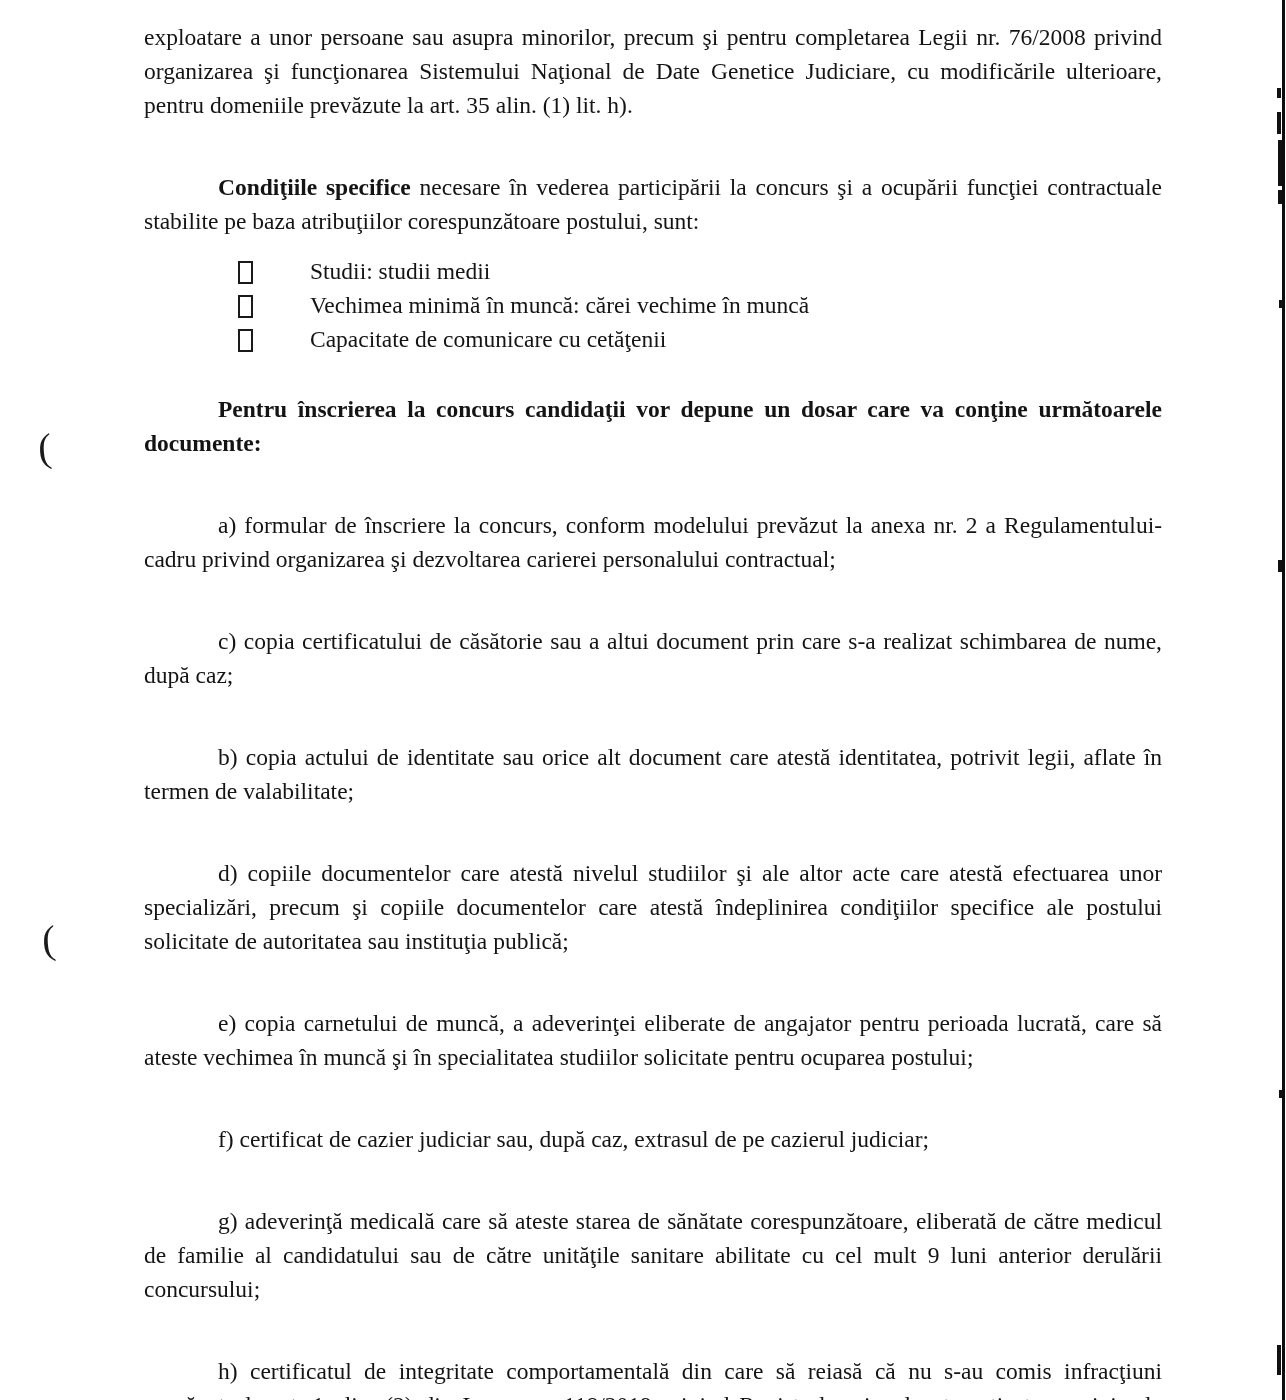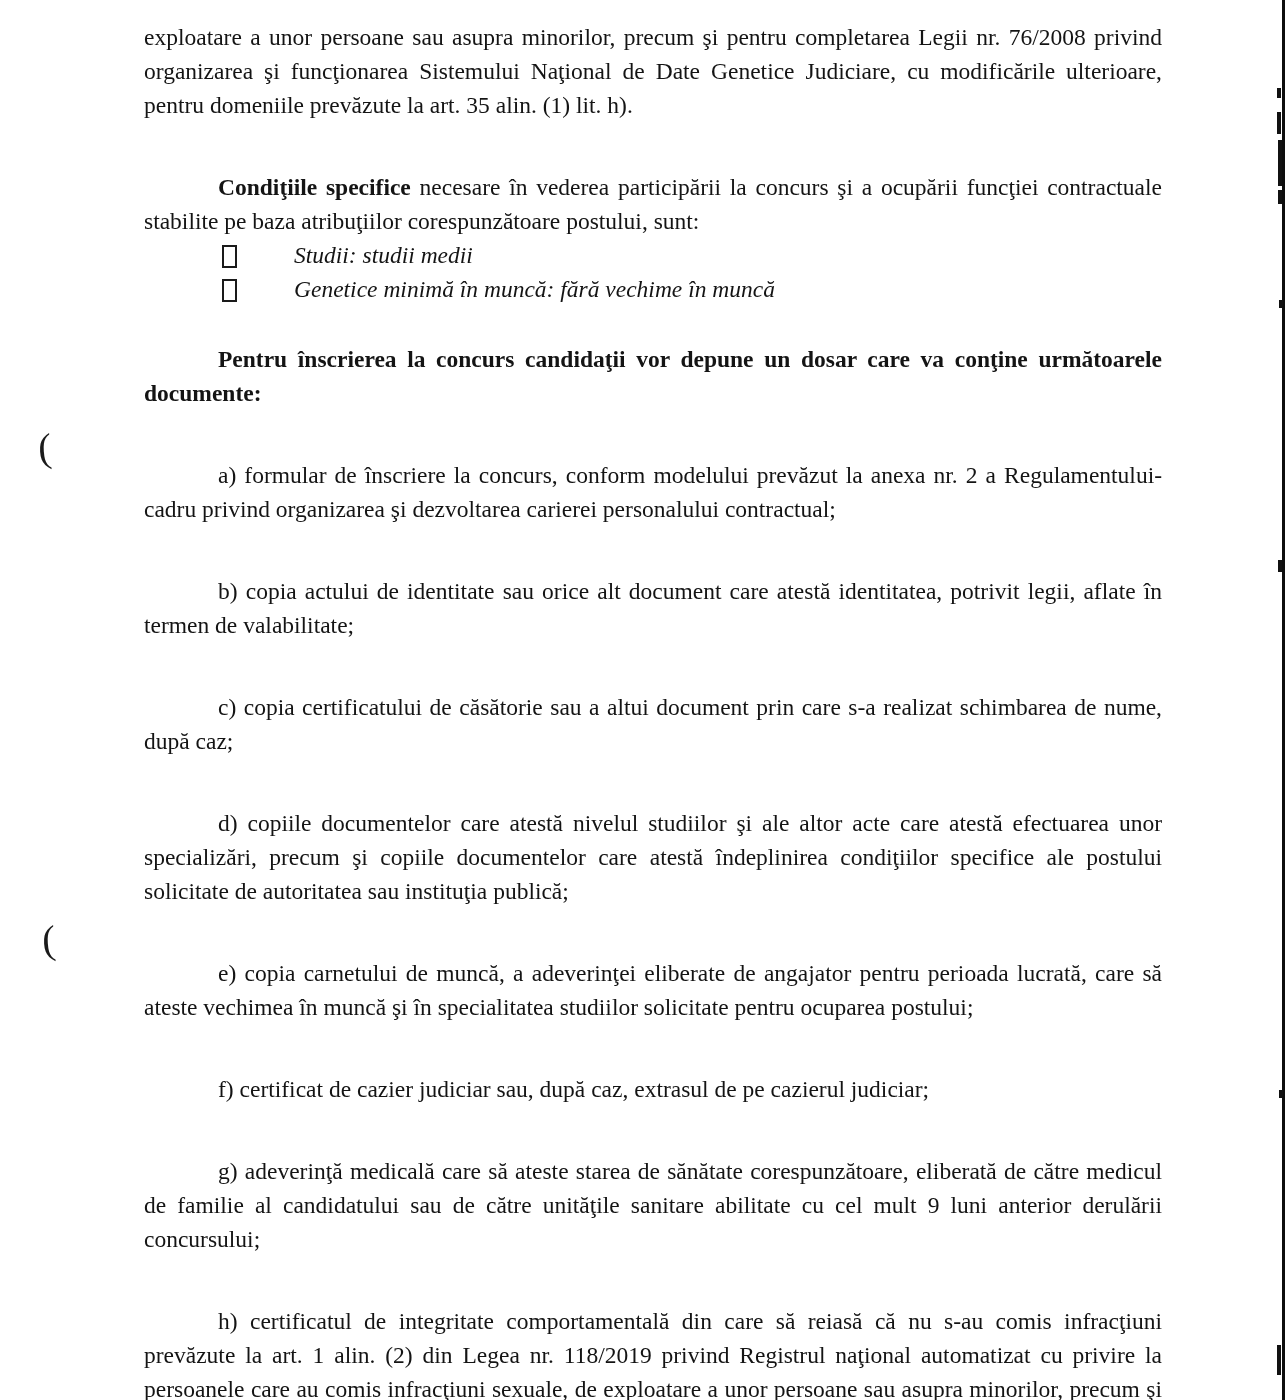--- a/index.html
+++ b/index.html
@@ -23,21 +23,21 @@
     font-size: 23.5px;
     line-height: 34px;
     text-align: justify;
   }
   .para { margin: 0; }
   .indent { text-indent: 74px; margin-top: 48px; }
   .bold { font-weight: bold; }
   .cond-para { }
   .enroll-para { margin-top: 36px; font-weight: bold; }
   .docs { margin-top: 42px; }
-  .cond-list { margin: 0; padding: 0; list-style: none; font-style: italic; }
+  .cond-list { margin: 16px; padding: 0; list-style: none; }
   .cond-item {
     position: relative;
     padding-left: 150px;
     text-align: left;
   }
   .cond-bullet {
     position: absolute;
     left: 78px;
     top: 7px;
     width: 11px;
@@ -94,35 +94,39 @@
 
   <ul class="cond-list">
 
       <li class="cond-item">
         <span class="cond-bullet"></span>
         <span>Studii: studii medii</span>
       </li>
 
       <li class="cond-item">
         <span class="cond-bullet"></span>
-        <span>Genetice minimă în muncă: fără vechime în muncă</span>
+        <span>Vechimea minimă în muncă: cărei vechime în muncă</span>
       </li>
 
+      <li class="cond-item">
+        <span class="cond-bullet"></span>
+        <span>Capacitate de comunicare cu cetăţenii</span>
+      </li>
 
     </ul>
 
   <p class="para enroll-para indent">Pentru înscrierea la concurs candidaţii vor depune un dosar care va conţine următoarele documente:</p>
 
   <div class="docs">
 
       <p class="para indent">a) formular de înscriere la concurs, conform modelului prevăzut la anexa nr. 2 a Regulamentului-cadru privind organizarea şi dezvoltarea carierei personalului contractual;</p>
 
+      <p class="para indent">c) copia certificatului de căsătorie sau a altui document prin care s-a realizat schimbarea de nume, după caz;</p>
+
       <p class="para indent">b) copia actului de identitate sau orice alt document care atestă identitatea, potrivit legii, aflate în termen de valabilitate;</p>
-
-      <p class="para indent">c) copia certificatului de căsătorie sau a altui document prin care s-a realizat schimbarea de nume, după caz;</p>
 
       <p class="para indent">d) copiile documentelor care atestă nivelul studiilor şi ale altor acte care atestă efectuarea unor specializări, precum şi copiile documentelor care atestă îndeplinirea condiţiilor specifice ale postului solicitate de autoritatea sau instituţia publică;</p>
 
       <p class="para indent">e) copia carnetului de muncă, a adeverinţei eliberate de angajator pentru perioada lucrată, care să ateste vechimea în muncă şi în specialitatea studiilor solicitate pentru ocuparea postului;</p>
 
       <p class="para indent">f) certificat de cazier judiciar sau, după caz, extrasul de pe cazierul judiciar;</p>
 
       <p class="para indent">g) adeverinţă medicală care să ateste starea de sănătate corespunzătoare, eliberată de către medicul de familie al candidatului sau de către unităţile sanitare abilitate cu cel mult 9 luni anterior derulării concursului;</p>
 
       <p class="para indent">h) certificatul de integritate comportamentală din care să reiasă că nu s-au comis infracţiuni prevăzute la art. 1 alin. (2) din Legea nr. 118/2019 privind Registrul naţional automatizat cu privire la persoanele care au comis infracţiuni sexuale, de exploatare a unor persoane sau asupra minorilor, precum şi pentru completarea Legii nr. 76/2008 privind organizarea şi funcţionarea Sistemului Naţional de Date Genetice Judiciare, cu modificările ulterioare, pentru candidaţii înscrişi pentru posturile din cadrul sistemului de învăţământ, sănătate sau protecţie socială, precum şi orice entitate publică sau privată a cărei activitate presupune contactul direct cu copii, persoane în vârstă, persoane cu dizabilităţi sau alte categorii de persoane vulnerabile ori care presupune examinarea fizică sau evaluarea psihologică a unei persoane;</p>

